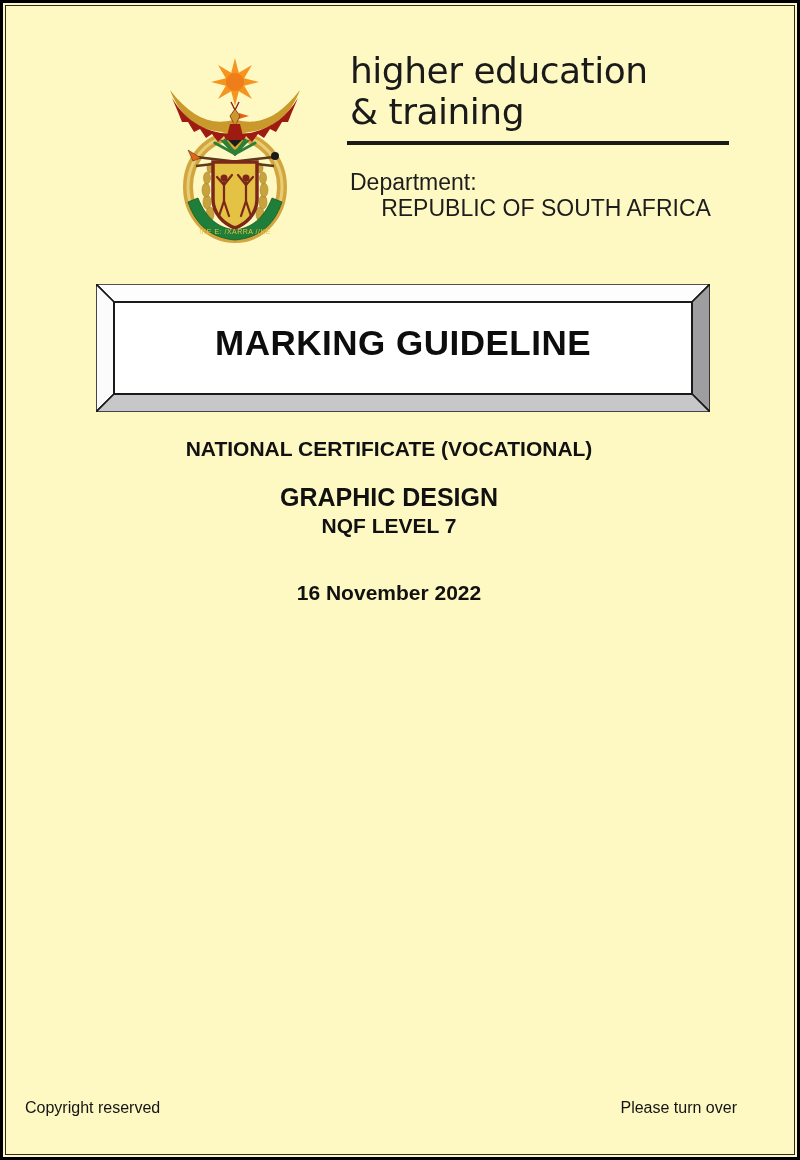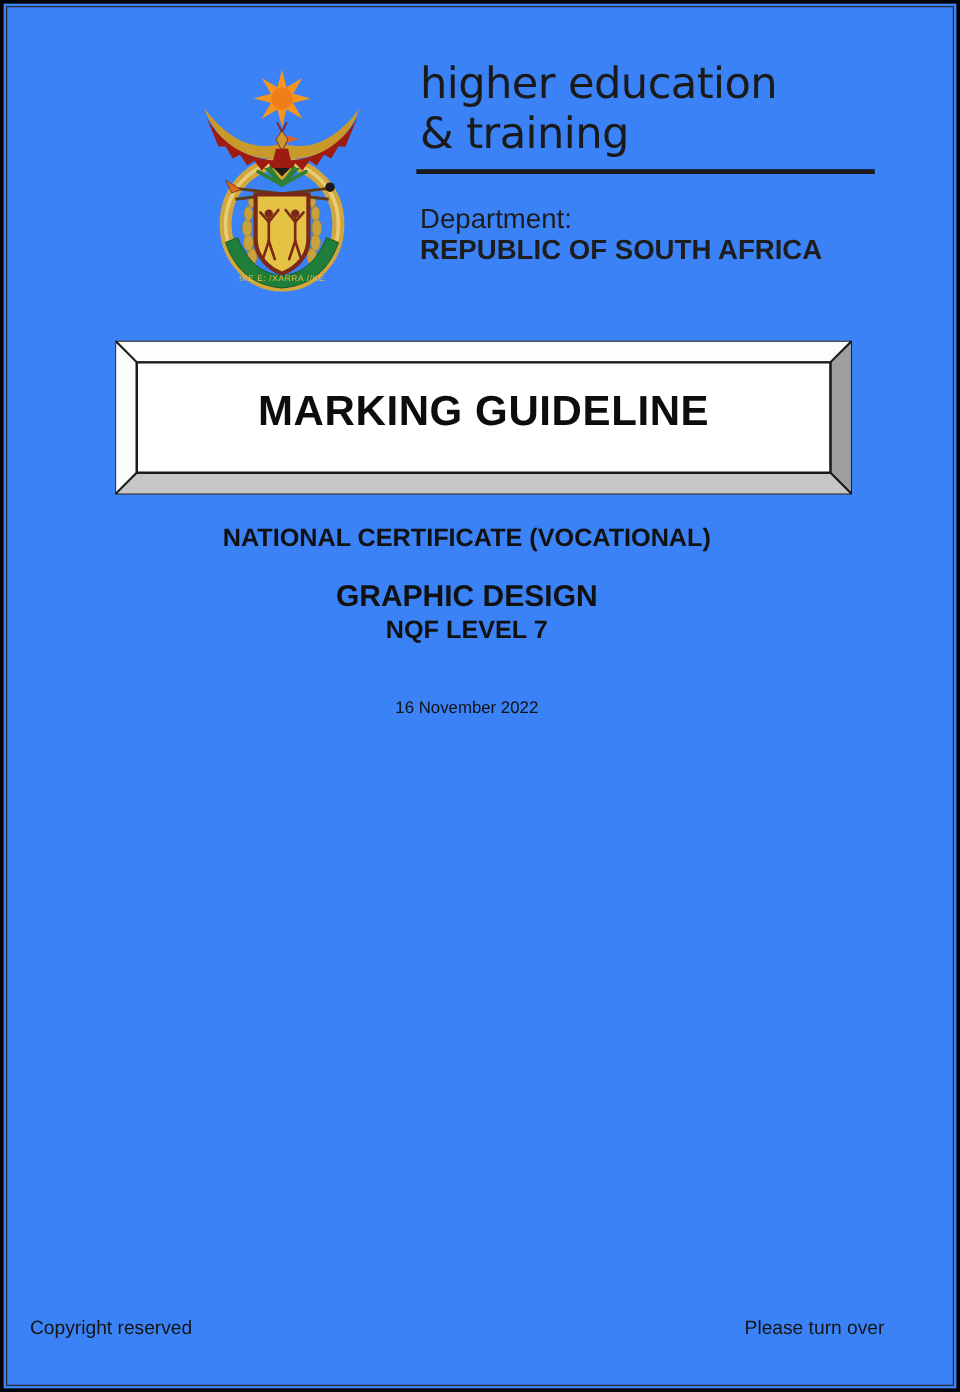--- a/index.html
+++ b/index.html
@@ -1,47 +1,47 @@
 <!DOCTYPE html>
 <html><head>
 <meta charset="utf-8">
 <style>
   html,body{margin:0;padding:0;background:#e8e8e8;}
   .page{
-    position:relative;width:800px;height:1160px;background:#3b82f6;
+    position:relative;width:800px;height:1160px;background:#fef9c3;
     font-family:"Liberation Sans",sans-serif;color:#111;overflow:hidden;
     margin:0 auto;
   }
   .outer-border{position:absolute;inset:0;border:3px solid #000;pointer-events:none;}
   .inner-border{position:absolute;inset:5px;border:1px solid #2b2b2b;pointer-events:none;}
 
   
   .logo{position:absolute;left:160px;top:54px;width:150px;height:192px;}
   .brand{position:absolute;left:350px;top:50px;width:392px;}
   .brand-line{font-family:"DejaVu Sans",sans-serif;font-size:36px;line-height:41px;
     color:#1a1a1a;letter-spacing:-0.5px;white-space:nowrap;}
   .brand-rule{width:382px;height:4px;background:#1a1a1a;margin-top:9px;margin-left:-3px;}
   .dept{margin-top:24px;font-size:23px;line-height:26px;color:#1d1d1d;white-space:nowrap;}
-  .dept .bold{font-weight:bold;}
+  .dept .bold{font-weight:normal;text-align:center;}
 
   
   .frame-wrap{position:absolute;left:96px;top:284px;width:490px;height:128px;}
   .frame-wrap svg{display:block;}
   .frame-title{
     position:absolute;left:0;top:0;width:614px;height:118px;
     display:flex;align-items:center;justify-content:center;
     font-size:35px;font-weight:bold;letter-spacing:0.5px;color:#0d0d0d;
   }
 
   
   .col{position:absolute;left:33px;width:712px;text-align:center;white-space:nowrap;}
   .cert{top:437px;font-size:21px;font-weight:bold;}
   .subject{top:483px;font-size:25px;font-weight:bold;}
   .level{top:514px;font-size:21px;font-weight:bold;}
-  .date{top:581px;font-size:14px;font-weight:normal;}
+  .date{top:581px;font-size:21px;font-weight:bold;}
   .note{top:707px;font-size:17px;font-weight:bold;}
 
   .footer{
     position:absolute;left:25px;top:1099px;width:712px;
     display:flex;justify-content:space-between;
     font-size:16px;color:#141414;
   }
 </style>
 </head>
 <body>

